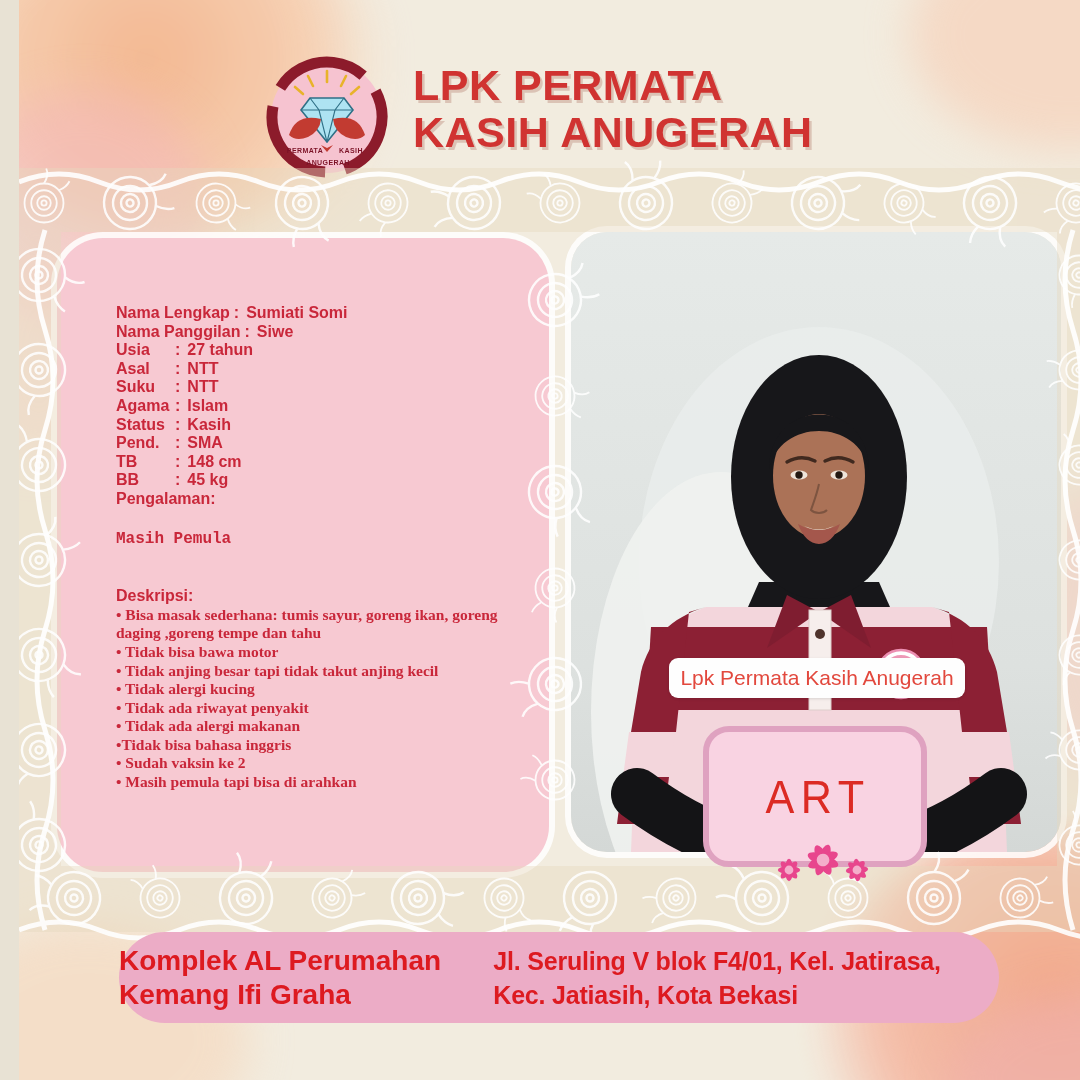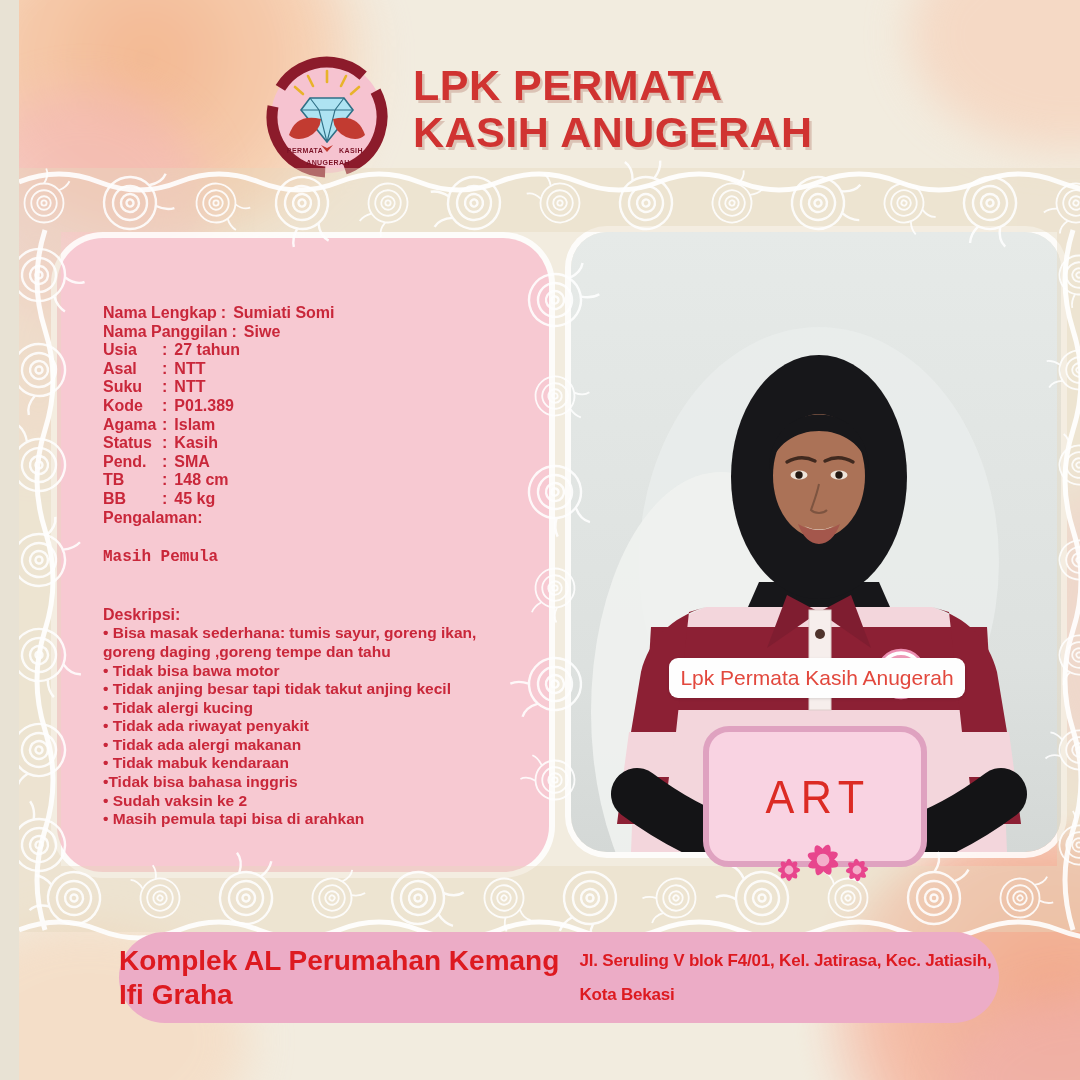--- a/index.html
+++ b/index.html
@@ -25,49 +25,49 @@
   
   .logo{position:absolute;left:246px;top:55px;width:124px;height:124px;z-index:4;}
   .title{position:absolute;left:394px;top:62px;z-index:4;color:#d03331;
          font-size:43px;font-weight:bold;line-height:47px;letter-spacing:.5px;
          text-shadow:2.5px 2.5px 0 rgba(150,70,55,.25);}
 
   
   .bio-panel{position:absolute;left:38px;top:238px;width:492px;height:634px;
              background:#f7c9d2;border-radius:46px;z-index:4;
              box-shadow:0 0 0 6px rgba(255,255,255,.85);
-             padding:66px 38px 0 46px;box-sizing:border-box;
+             padding:66px 38px 0 59px;box-sizing:border-box;
              color:#c9273a;font-size:16px;font-weight:bold;line-height:18.6px;}
   .bio-line{white-space:nowrap;}
   .bio-label{display:inline-block;min-width:55px;margin-right:4px;}
   .bio-colon{margin-right:7px;}
   .pengalaman-value{margin-top:21px;font-family:Liberation Mono, monospace;}
   .deskripsi-label{margin-top:39px;}
-  .desc-item{font-size:15.5px;}
+  .desc-item{font-size:15.5px;font-family:Liberation Serif, serif;}
 
   
   .photo{position:absolute;left:552px;top:232px;width:490px;height:620px;
          border-radius:36px;overflow:hidden;z-index:4;
          box-shadow:0 0 0 6px rgba(255,255,255,.85);}
   .name-tag{position:absolute;left:650px;top:658px;width:296px;height:40px;z-index:6;
             background:#fefefe;border-radius:9px;display:flex;align-items:center;justify-content:center;
             color:#e2483d;font-size:21px;box-shadow:0 1px 3px rgba(0,0,0,.12);}
   .role-badge{position:absolute;left:684px;top:726px;width:224px;height:141px;z-index:6;
               background:#f9d3e2;border:6px solid #dfa2c0;border-radius:26px;box-sizing:border-box;
               display:flex;align-items:center;justify-content:center;}
   .role-badge span{color:#dc2b24;font-size:47px;letter-spacing:7px;margin-left:7px;
                    transform:scaleX(.92);font-weight:400;}
   .flowers{position:absolute;left:748px;top:836px;z-index:7;}
 
   
   .footer{position:absolute;left:100px;top:932px;width:880px;height:91px;z-index:6;
           background:#ecacc6;border-radius:46px;display:flex;flex-direction:row;
           align-items:center;justify-content:center;color:#dd1a20;font-weight:bold;}
   .footer .l1{font-size:28px;line-height:34px;}
-  .footer .l2{font-size:17px;line-height:34px;letter-spacing:-.2px;}
+  .footer .l2{font-size:25px;line-height:34px;letter-spacing:-.2px;}
 </style>
 </head>
 <body>
 
 <div class="page">
 
   <div class="blob b1"></div>
   <div class="blob b2"></div>
   <div class="blob b3"></div>
   <div class="blob b4"></div>
@@ -107,38 +107,36 @@
     <div>KASIH ANUGERAH</div>
   </div>
 
   <div class="bio-panel">
     <div id="bio-fields">
         <div class="bio-line"><span class="bio-label">Nama Lengkap</span><span class="bio-colon">:</span><span class="bio-value">Sumiati Somi</span></div>
         <div class="bio-line"><span class="bio-label">Nama Panggilan</span><span class="bio-colon">:</span><span class="bio-value">Siwe</span></div>
         <div class="bio-line"><span class="bio-label">Usia</span><span class="bio-colon">:</span><span class="bio-value">27 tahun</span></div>
         <div class="bio-line"><span class="bio-label">Asal</span><span class="bio-colon">:</span><span class="bio-value">NTT</span></div>
         <div class="bio-line"><span class="bio-label">Suku</span><span class="bio-colon">:</span><span class="bio-value">NTT</span></div>
-        <div class="bio-line"><span class="bio-label">Kode</span><span class="bio-colon">:</span><span class="bio-value">P01.389</span></div>
         <div class="bio-line"><span class="bio-label">Agama</span><span class="bio-colon">:</span><span class="bio-value">Islam</span></div>
         <div class="bio-line"><span class="bio-label">Status</span><span class="bio-colon">:</span><span class="bio-value">Kasih</span></div>
         <div class="bio-line"><span class="bio-label">Pend.</span><span class="bio-colon">:</span><span class="bio-value">SMA</span></div>
         <div class="bio-line"><span class="bio-label">TB</span><span class="bio-colon">:</span><span class="bio-value">148 cm</span></div>
         <div class="bio-line"><span class="bio-label">BB</span><span class="bio-colon">:</span><span class="bio-value">45 kg</span></div>
       </div>
     <div class="bio-line">Pengalaman:</div>
     <div class="pengalaman-value">Masih Pemula</div>
     <div class="deskripsi-label">Deskripsi:</div>
     <div id="desc-list">
         <div class="desc-item">• Bisa masak sederhana: tumis sayur, goreng ikan, goreng daging ,goreng tempe dan tahu</div>
         <div class="desc-item">• Tidak bisa bawa motor</div>
         <div class="desc-item">• Tidak anjing besar tapi tidak takut anjing kecil</div>
         <div class="desc-item">• Tidak alergi kucing</div>
         <div class="desc-item">• Tidak ada riwayat penyakit</div>
         <div class="desc-item">• Tidak ada alergi makanan</div>
-        <div class="desc-item">• Tidak mabuk kendaraan</div>
         <div class="desc-item">•Tidak bisa bahasa inggris</div>
         <div class="desc-item">• Sudah vaksin ke 2</div>
         <div class="desc-item">• Masih pemula tapi bisa di arahkan</div>
       </div>
   </div>
 
   <div class="photo">
     <svg width="490" height="620" viewBox="0 0 490 620">
       <defs>
         <linearGradient id="wall" x1="0" y1="0" x2="0" y2="1">

